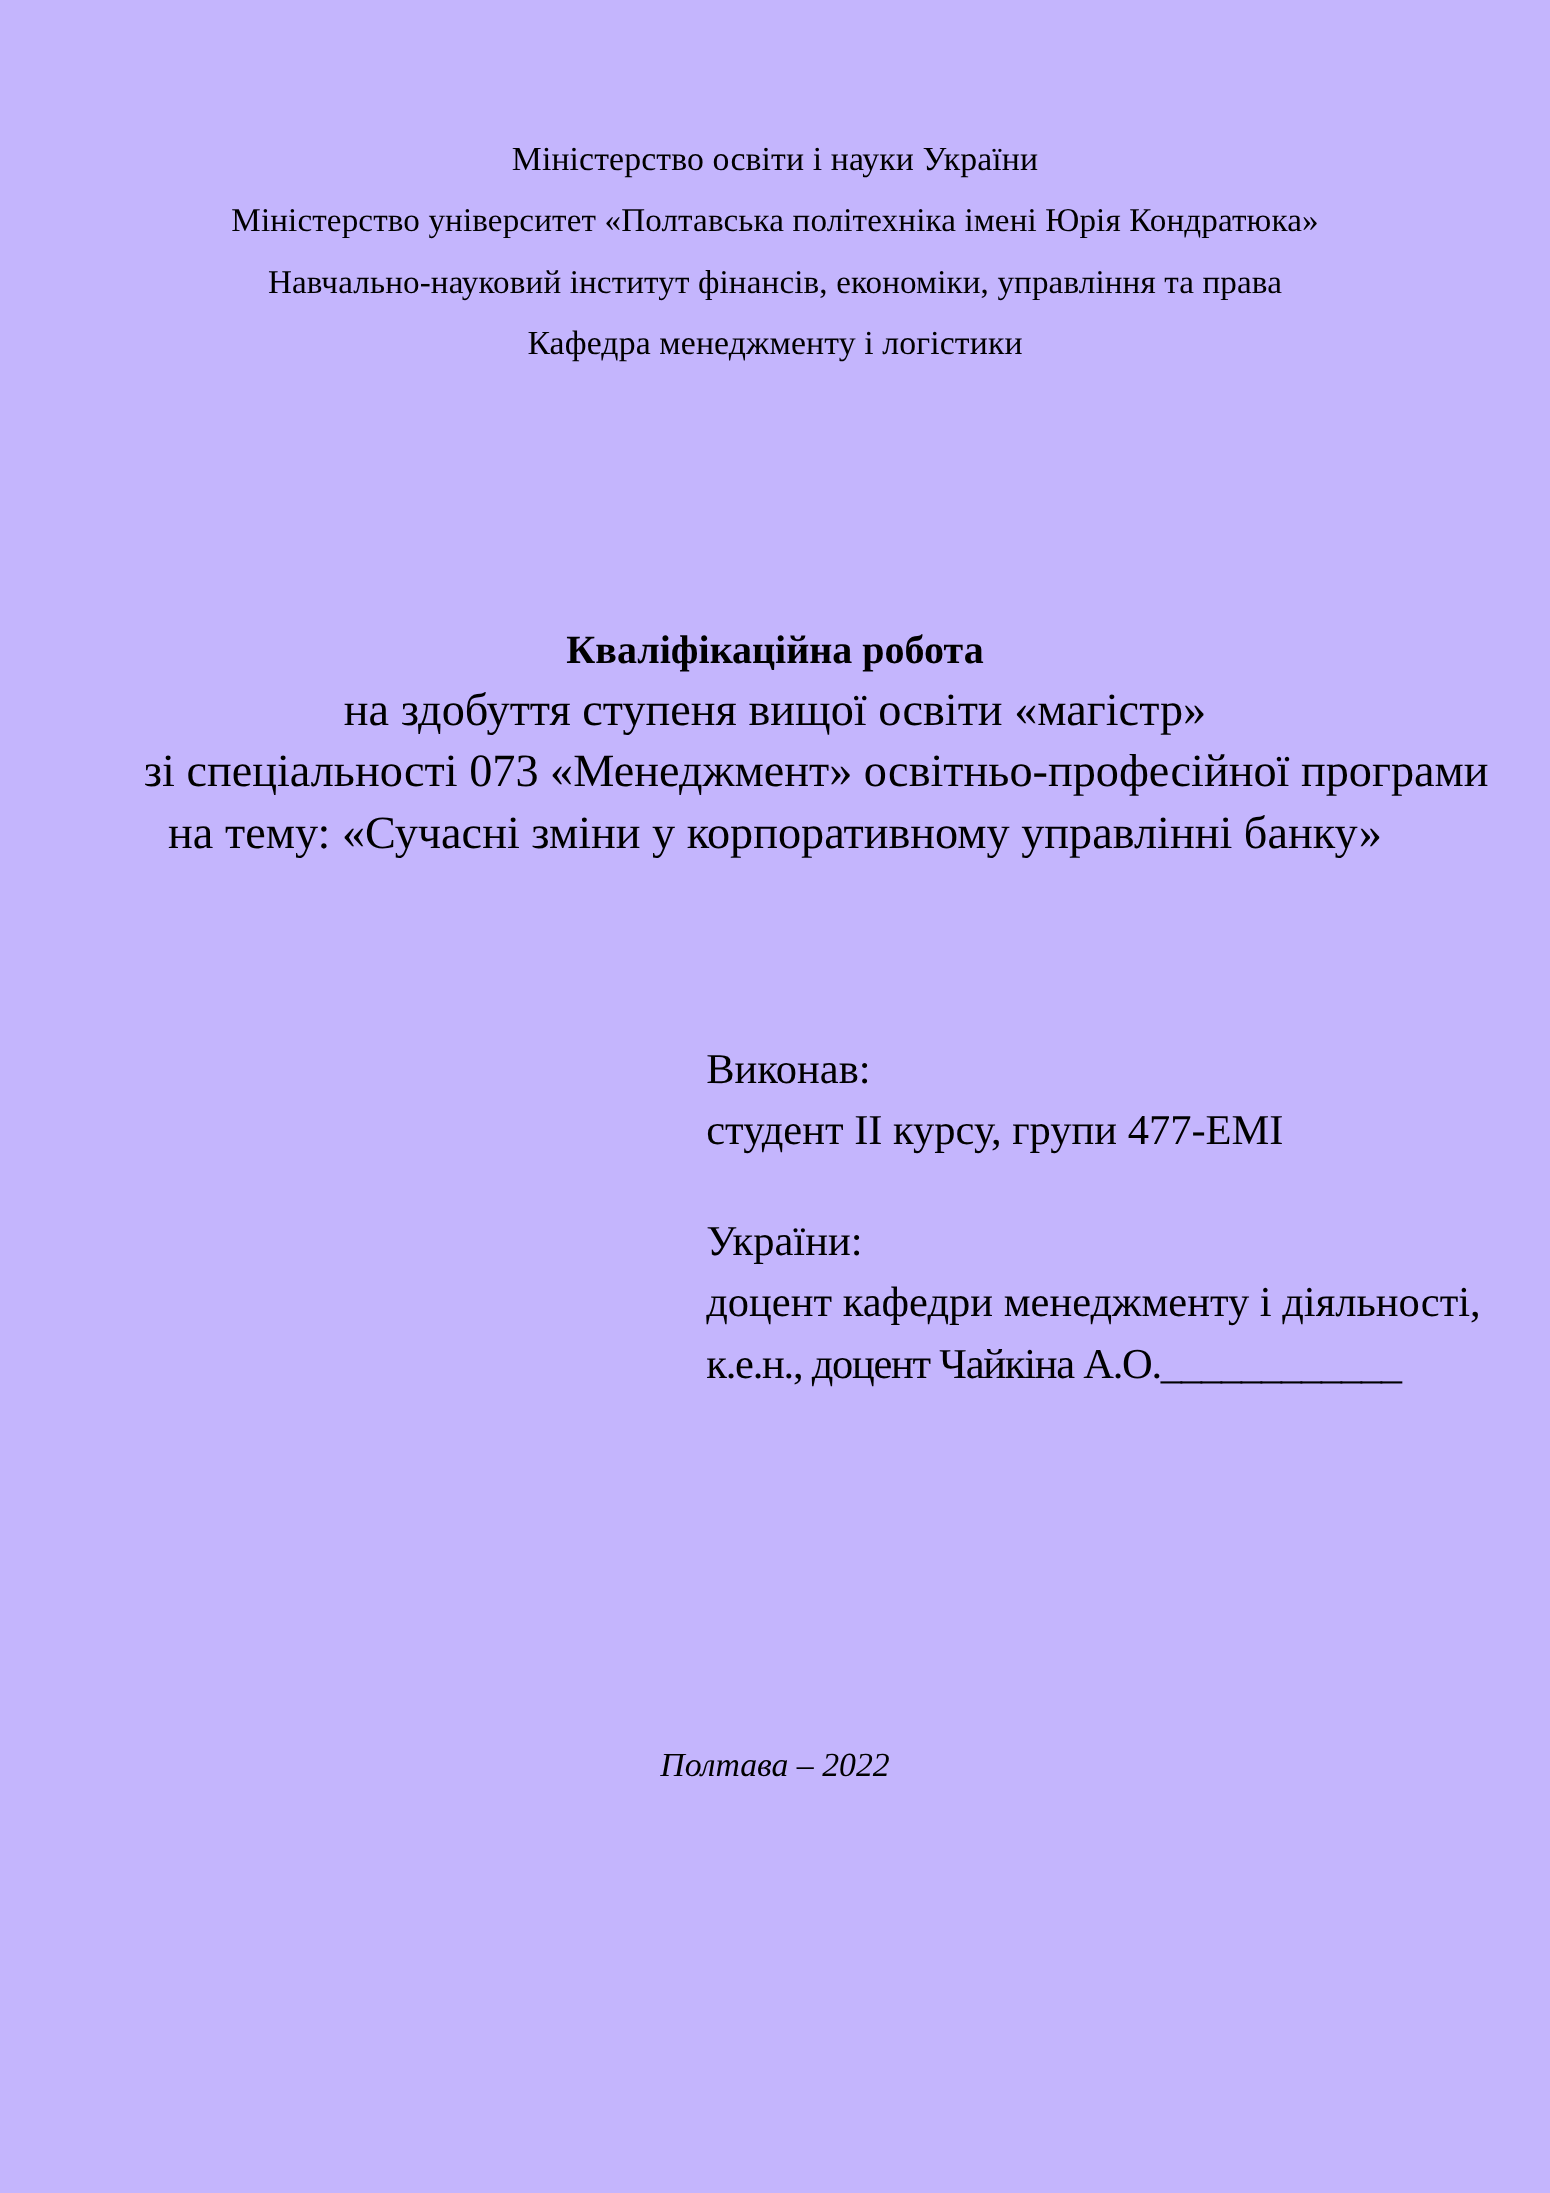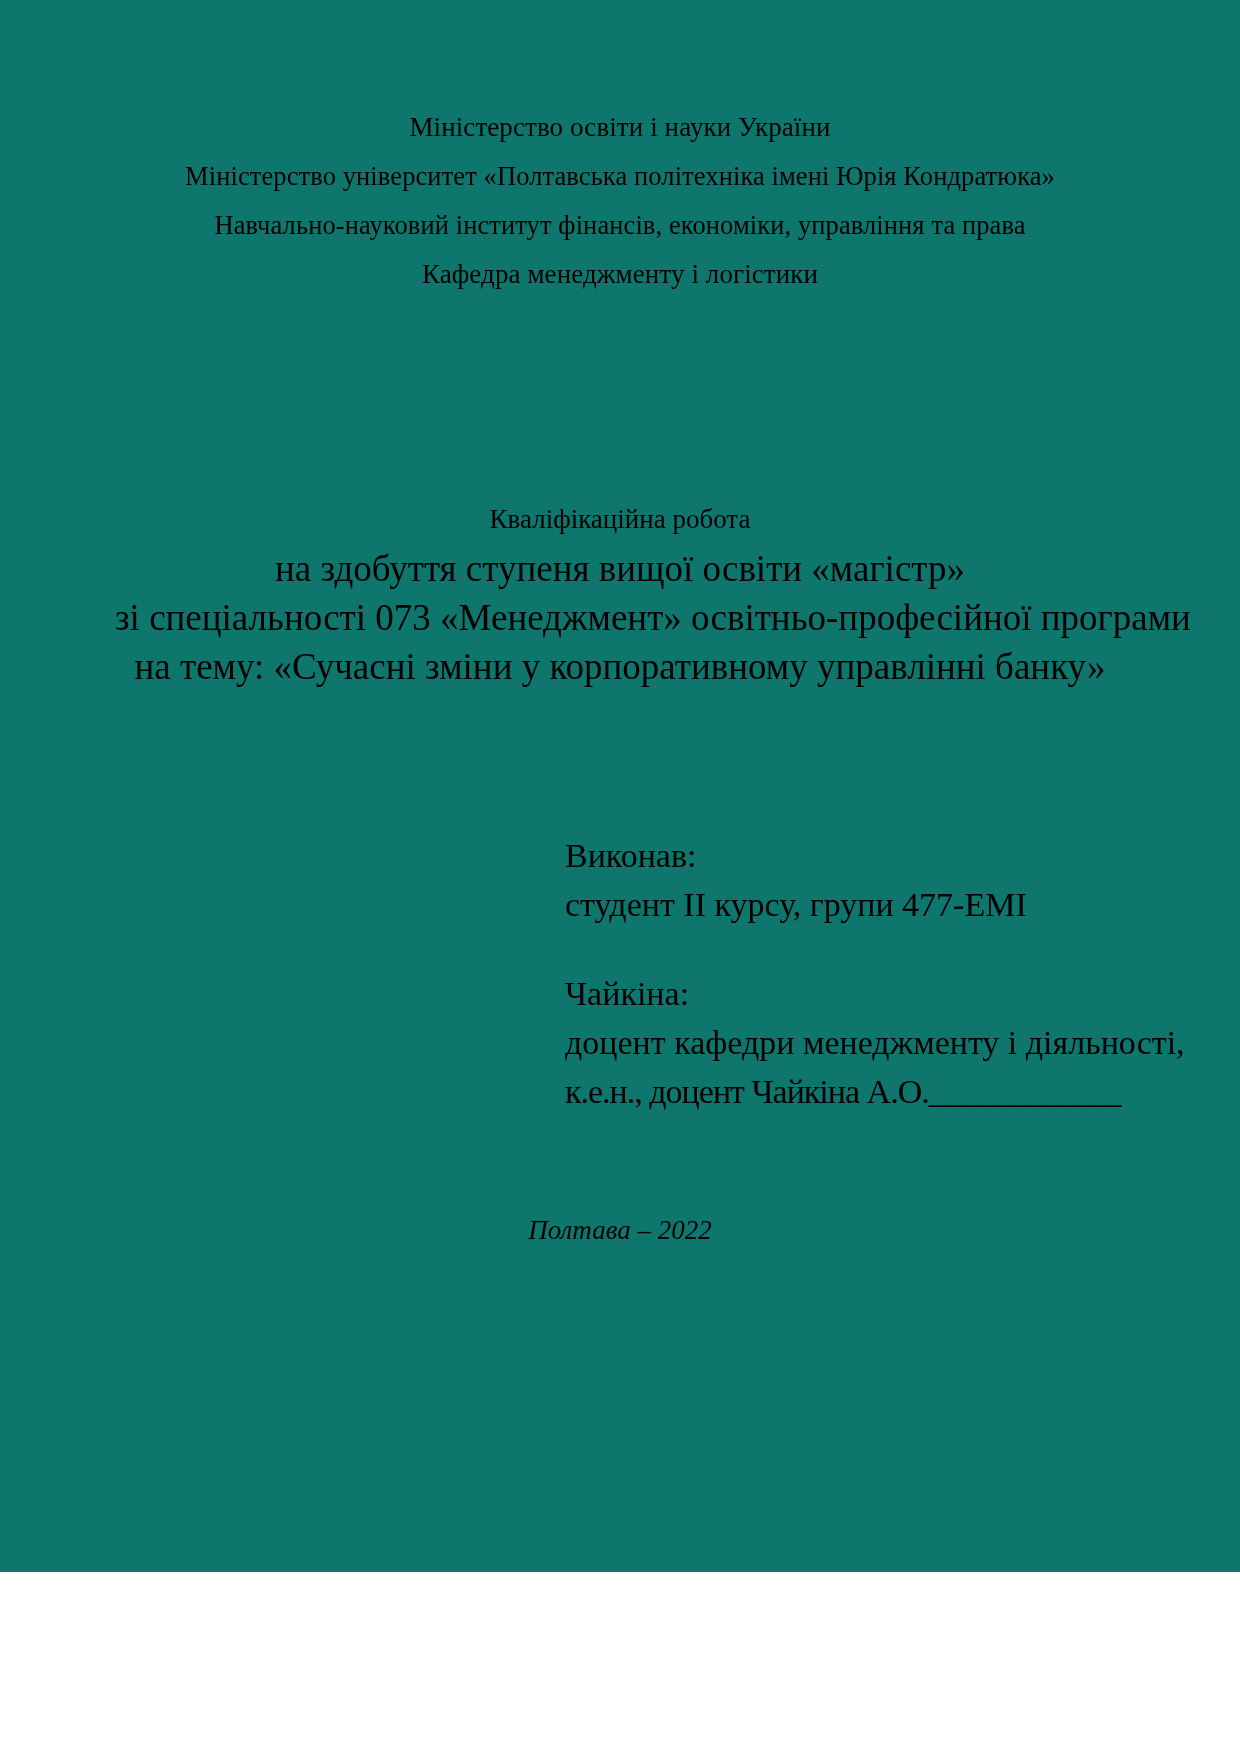--- a/index.html
+++ b/index.html
@@ -4,22 +4,22 @@
 <title>Title page</title>
 <style>
   html, body {
     margin: 0;
     padding: 0;
     background: #ffffff;
   }
   .page {
     position: relative;
     width: 1240px;
-    height: 1572px;
-    background: #0f766e;
+    height: 1754px;
+    background: #c4b5fd;
     margin: 0 auto;
     overflow: hidden;
     font-family: "Liberation Serif", "DejaVu Serif", serif;
     color: #000000;
     box-sizing: border-box;
     padding: 0 115px;
   }
 
   
   .org-block {
@@ -35,22 +35,22 @@
   .org-line.wide {
     font-size: 26.5px;
   }
 
   
   .work-block {
     margin-top: 196px;
     text-align: center;
   }
   .work-title {
-    font-size: 27px;
-    font-weight: normal;
+    font-size: 32px;
+    font-weight: bold;
     line-height: 49px;
   }
   .work-line {
     font-size: 37px;
     line-height: 49px;
     white-space: nowrap;
   }
 
   
   .sig-block {
@@ -100,21 +100,21 @@
     <div class="work-title">Кваліфікаційна робота</div>
     <div class="work-line">на здобуття ступеня вищої освіти «магістр»</div>
     <div class="work-line">зі спеціальності 073 «Менеджмент» освітньо-професійної програми</div>
     <div class="work-line">на тему: «Сучасні зміни у корпоративному управлінні банку»</div>
   </div>
 
   <div class="sig-block">
     <div class="sig-line">Виконав:</div>
     <div class="sig-line">студент II курсу, групи 477-ЕМІ</div>
     <div class="sig-gap"></div>
-    <div class="sig-line">Чайкіна:</div>
+    <div class="sig-line">України:</div>
     <div class="sig-line">доцент кафедри менеджменту і діяльності,</div>
     <div class="sig-line rule">к.е.н., доцент Чайкіна А.О.____________</div>
   </div>
 
   <div class="footer">
     <div class="footer-line">Полтава – 2022</div>
   </div>
 
 </div>
 

